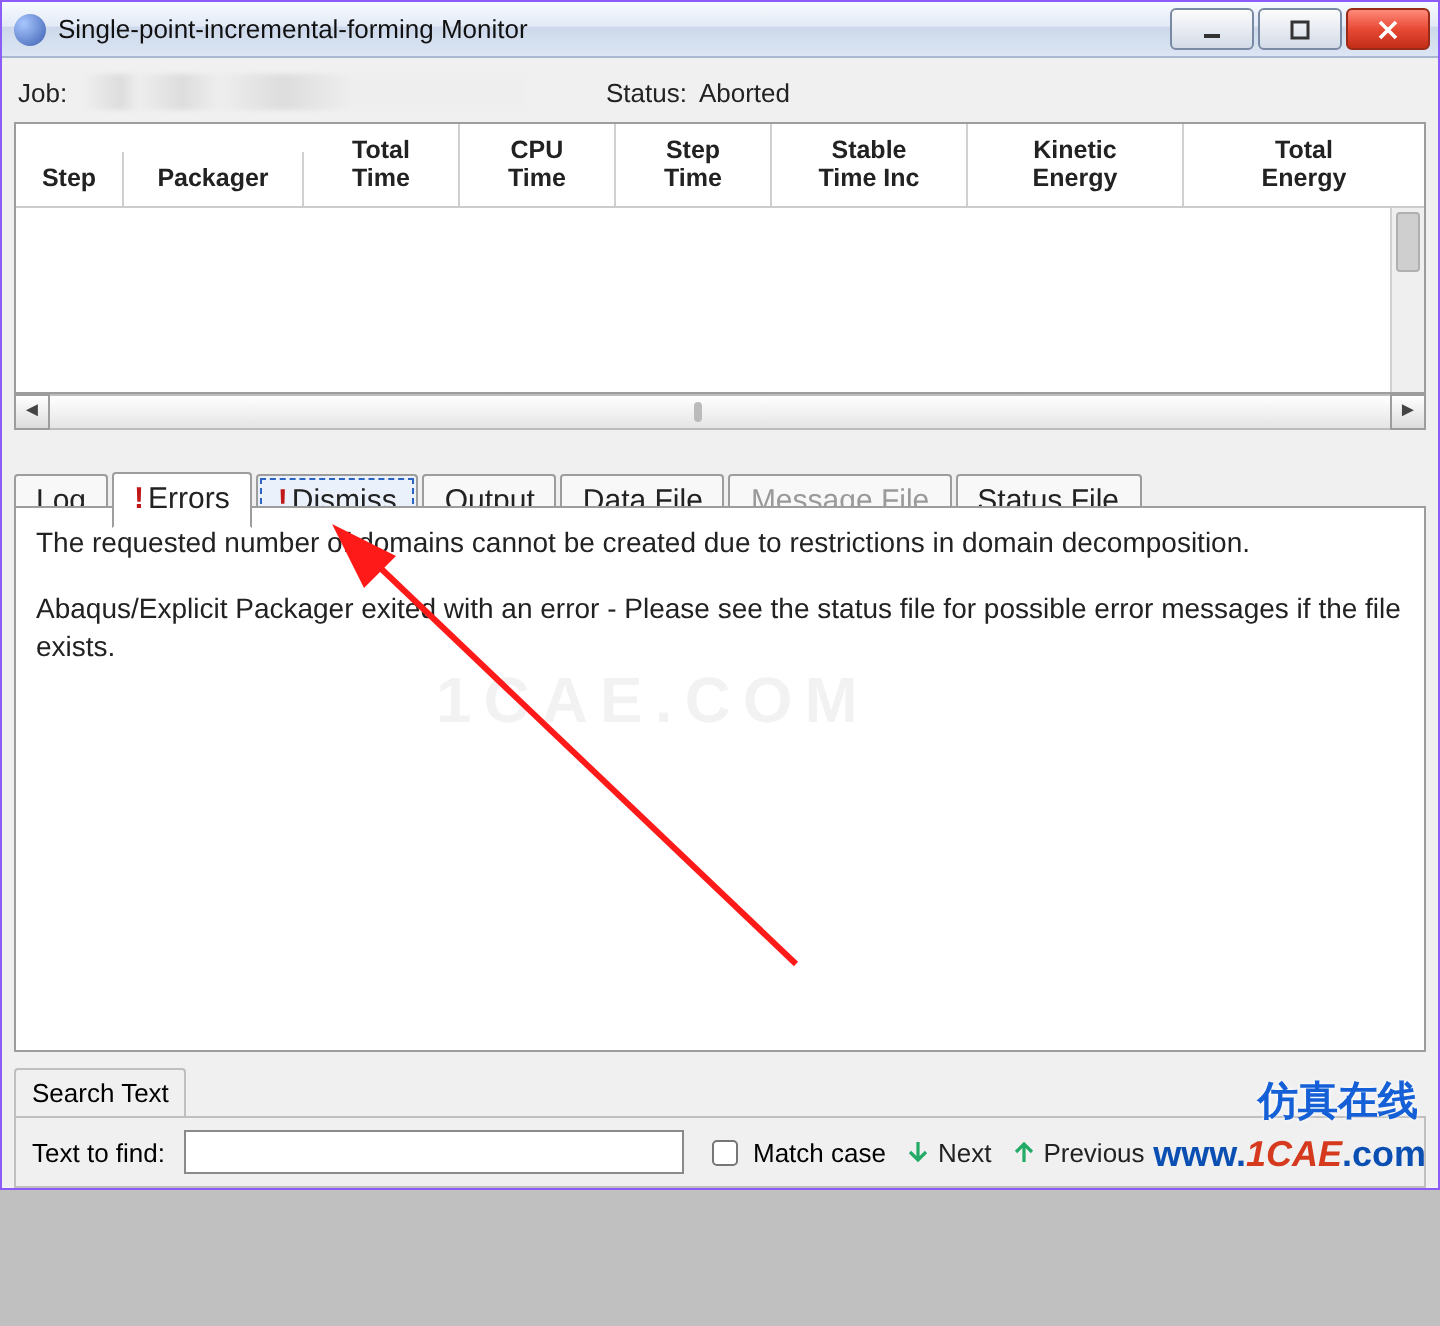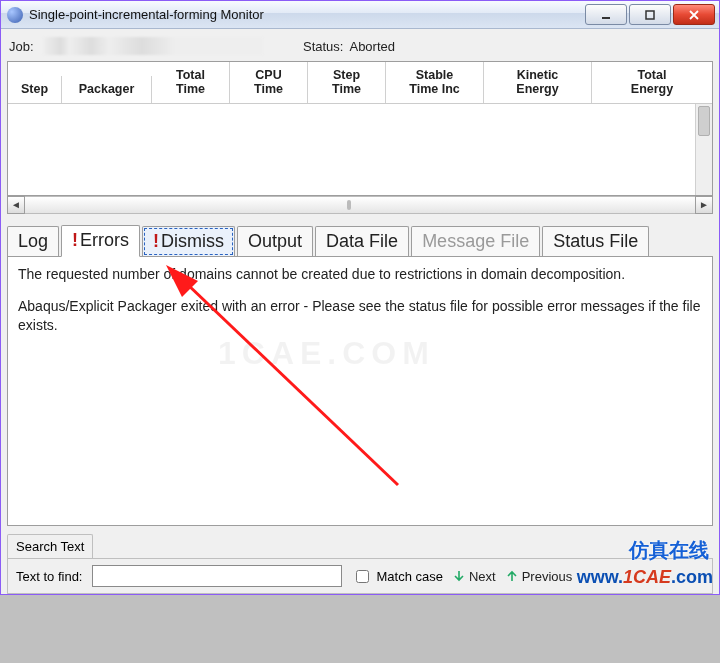--- a/index.html
+++ b/index.html
@@ -148,26 +148,26 @@
     display: flex;
     margin-top: 10px;
     align-items: flex-end;
   }
   .tab {
     padding: 4px 10px 5px 10px;
     background: #f8f8f8;
     border: 1px solid #9d9d9d;
     border-bottom: none;
     margin-right: 2px;
-    font-size: 18px;
+    font-size: 15px;
     color: #222;
     border-top-left-radius: 2px;
     border-top-right-radius: 2px;
     position: relative;
-    top: 1px;
+    top: 11px;
   }
   .tab.active {
     background: #fff;
     border-bottom: 1px solid #fff;
     z-index: 2;
   }
   .tab.highlight {
     outline: 1px dashed #2a63c0;
     outline-offset: -3px;
     background: #eaf1fb;

